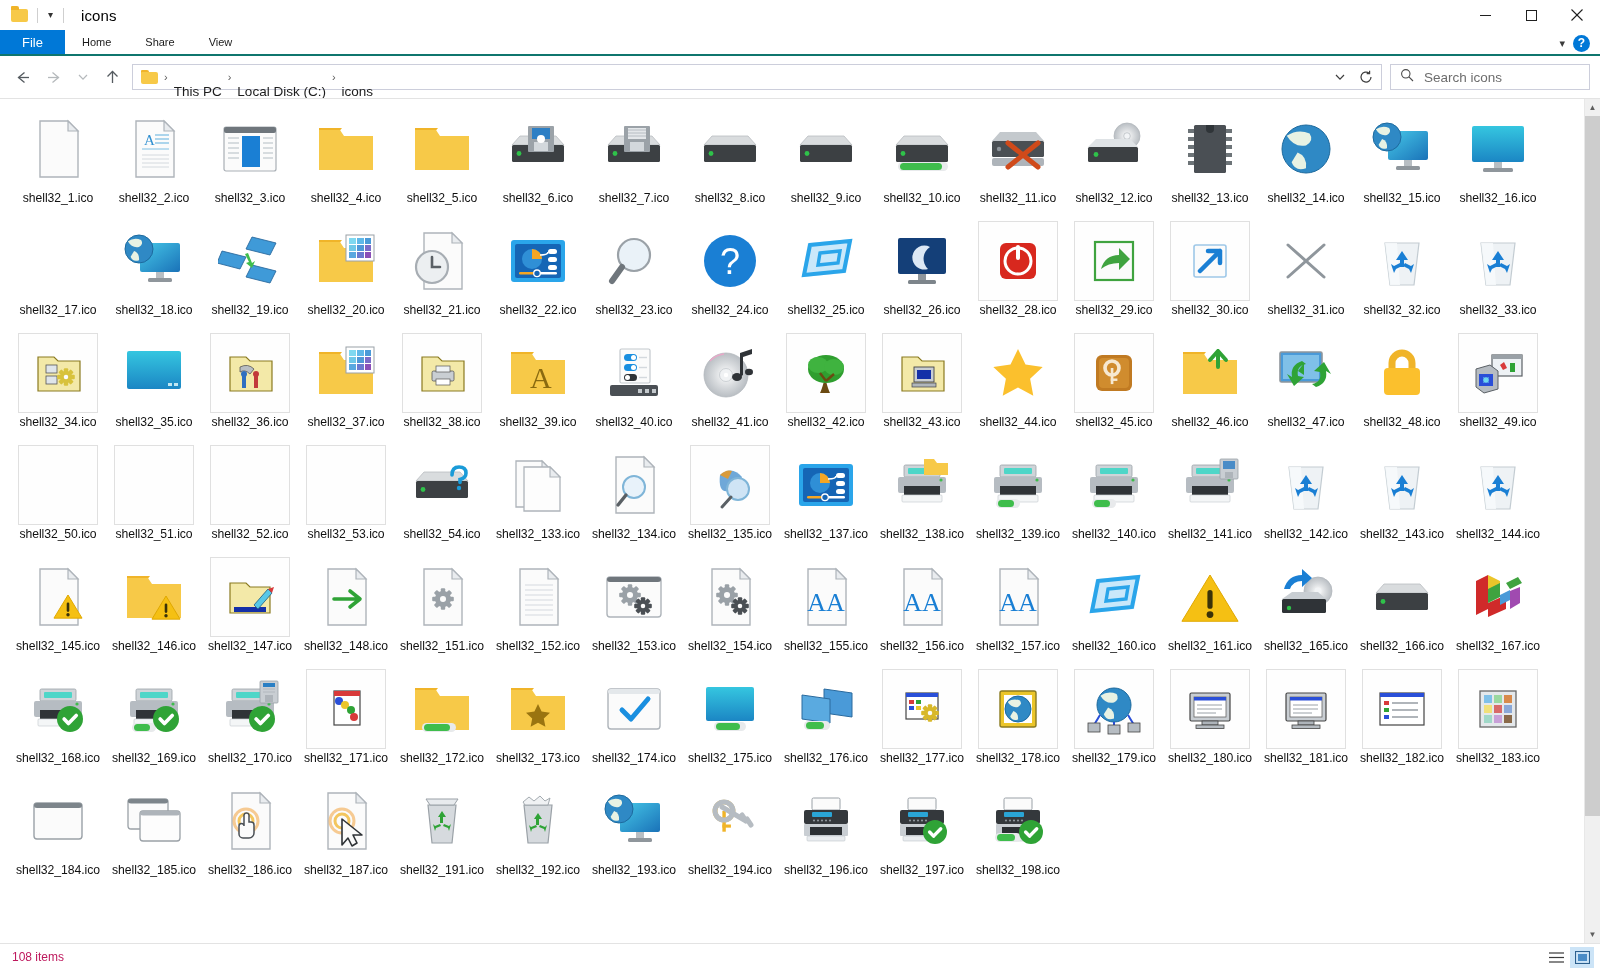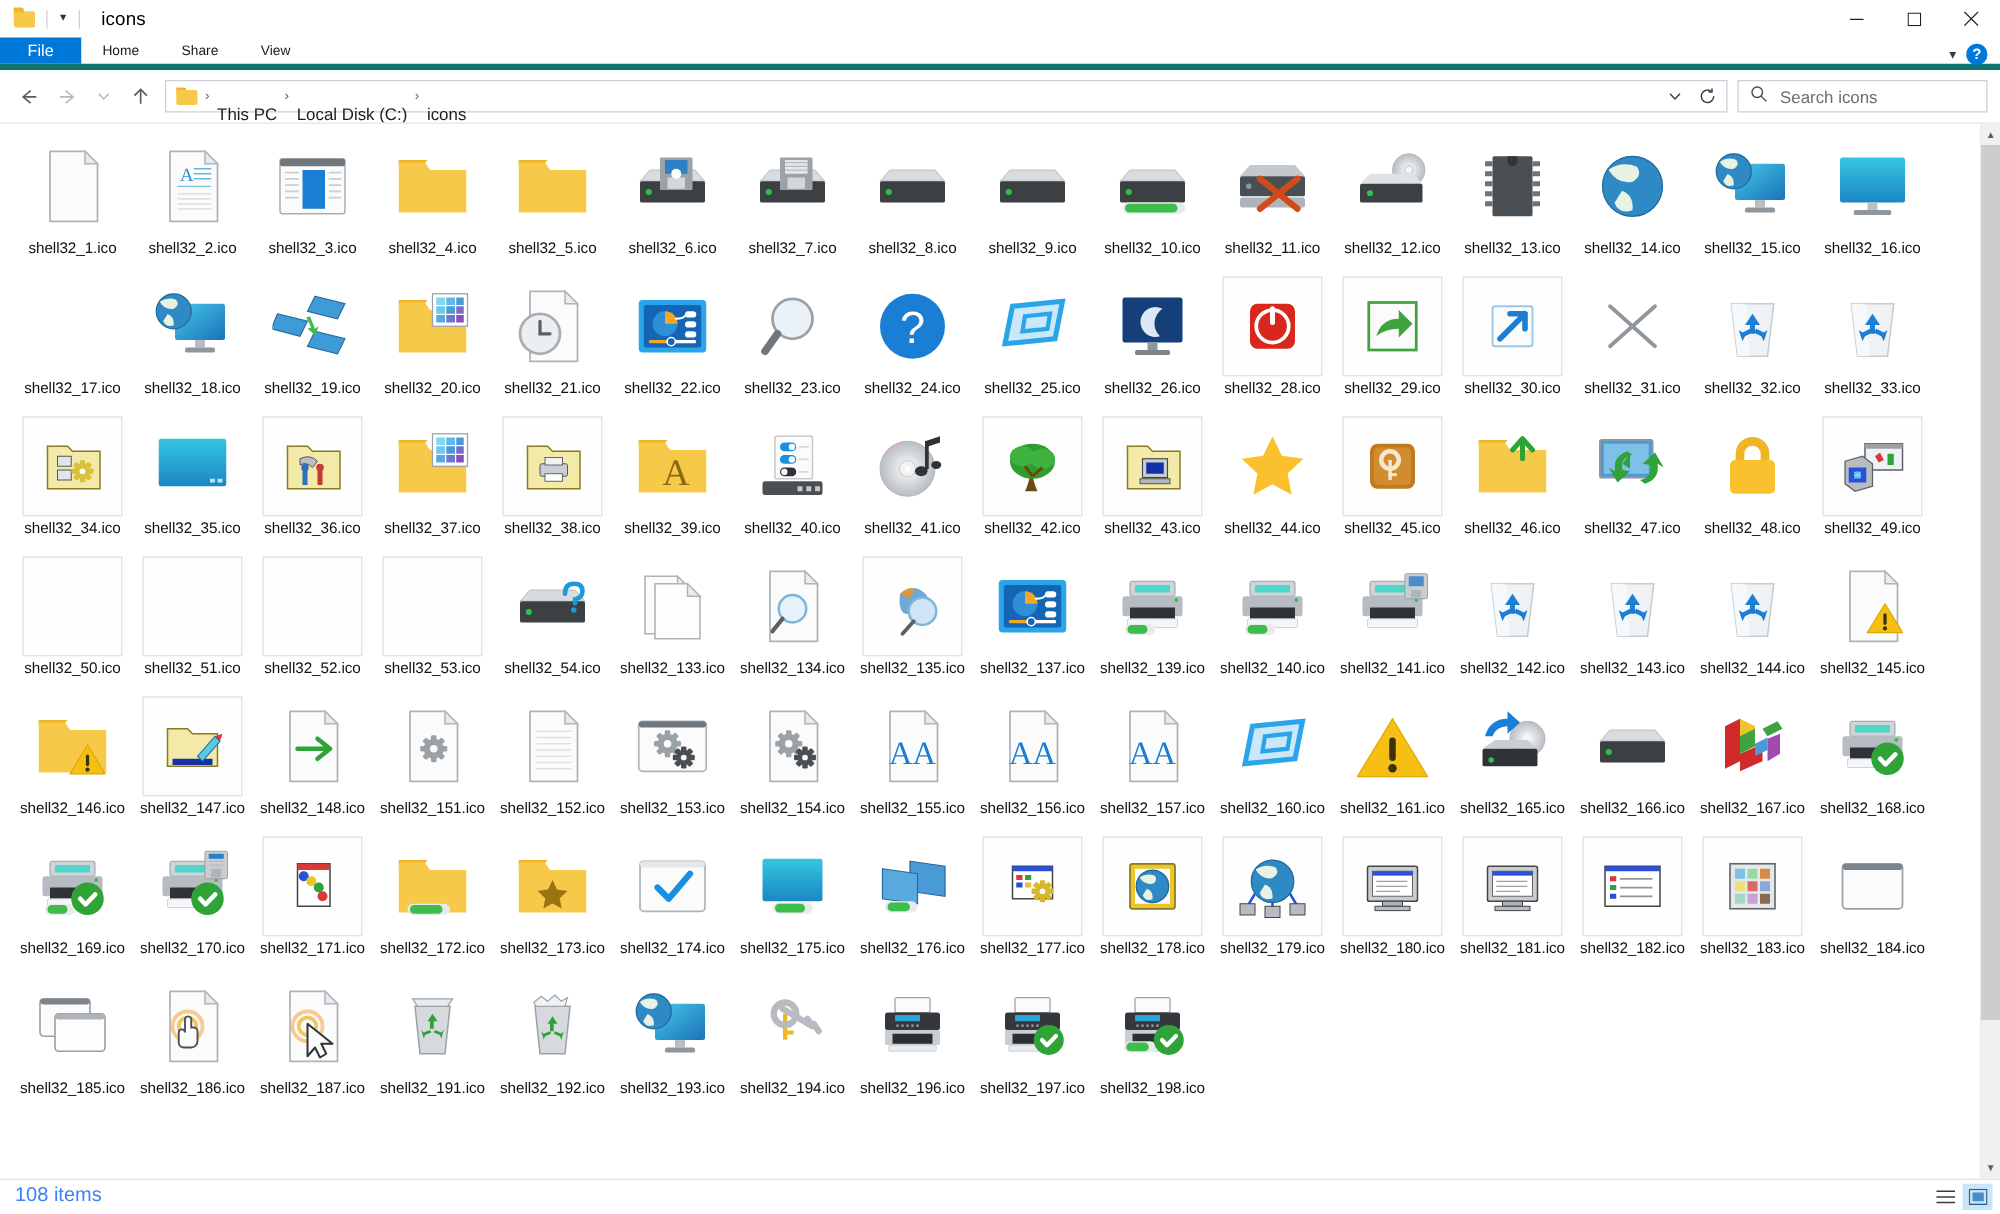--- a/index.html
+++ b/index.html
@@ -59,21 +59,21 @@
     display: flex; align-items: center; justify-content: center;
     color: #202020;
   }
   .wc svg { display: block; }
 
   
   .ribbon {
     height: 26px;
     display: flex; align-items: stretch;
     background: #ffffff;
-    border-bottom: 5px solid #0f766e;
+    border-bottom: 2px solid #0f766e;
     position: relative;
   }
   .tab {
     display: flex; align-items: center;
     padding: 0 17px;
     font-size: 11px; color: #1a1a1a;
     cursor: default;
   }
   .tab.file {
     background: #0078d7; color: #ffffff;
@@ -233,21 +233,21 @@
 
   
   .statusbar {
     height: 27px;
     border-top: 1px solid #e3e3e3;
     background: #ffffff;
     display: flex; align-items: center;
     padding: 0 6px 0 12px;
     position: relative;
   }
-  .status-text { font-size: 16px; color: #3b82f6; text-align: right; }
+  .status-text { font-size: 12px; color: #be185d; text-align: right; }
   .view-btns {
     margin-left: auto; display: flex; gap: 2px;
   }
   .vb {
     width: 24px; height: 21px;
     display: flex; align-items: center; justify-content: center;
     color: #3a3a3a;
   }
   .vb.active { background: #cce4f7; }
 </style>
@@ -1163,20 +1163,34 @@
       </div>
       <div class="cell">
         <div class="thumb">
           <svg width="64" height="64" viewBox="0 0 64 64">
             <rect x="14" y="12" width="36" height="12" rx="1.5" fill="#cfd4d8" stroke="#9aa1a7" stroke-width="0.8"></rect>
             <rect x="18" y="15" width="28" height="6" rx="1" fill="#4ed6c8"></rect>
             <rect x="8" y="24" width="48" height="16" rx="2" fill="#b6bcc2"></rect>
             <rect x="14" y="33" width="36" height="11" fill="#2f3337"></rect>
             <rect x="12" y="42" width="40" height="7" rx="1" fill="#f4f6f7" stroke="#c8ced3" stroke-width="0.7"></rect>
             <circle cx="51" cy="27" r="1.6" fill="#3fbd4c"></circle>
+            <path d="M34 6 h10 l3 4 h11 v12 H34 Z" fill="#f7c948"></path>
+          </svg>
+        </div>
+        <div class="cap">shell32_138.ico</div>
+      </div>
+      <div class="cell">
+        <div class="thumb">
+          <svg width="64" height="64" viewBox="0 0 64 64">
+            <rect x="14" y="12" width="36" height="12" rx="1.5" fill="#cfd4d8" stroke="#9aa1a7" stroke-width="0.8"></rect>
+            <rect x="18" y="15" width="28" height="6" rx="1" fill="#4ed6c8"></rect>
+            <rect x="8" y="24" width="48" height="16" rx="2" fill="#b6bcc2"></rect>
+            <rect x="14" y="33" width="36" height="11" fill="#2f3337"></rect>
+            <rect x="12" y="42" width="40" height="7" rx="1" fill="#f4f6f7" stroke="#c8ced3" stroke-width="0.7"></rect>
+            <circle cx="51" cy="27" r="1.6" fill="#3fbd4c"></circle>
             <rect x="10" y="46" width="24" height="9" rx="4.5" fill="#e8eaec"></rect>
             <rect x="12" y="47" width="16" height="7" rx="3.5" fill="#3fbd4c"></rect>
           </svg>
         </div>
         <div class="cap">shell32_139.ico</div>
       </div>
       <div class="cell">
         <div class="thumb">
           <svg width="64" height="64" viewBox="0 0 64 64">
             <rect x="14" y="12" width="36" height="12" rx="1.5" fill="#cfd4d8" stroke="#9aa1a7" stroke-width="0.8"></rect>

